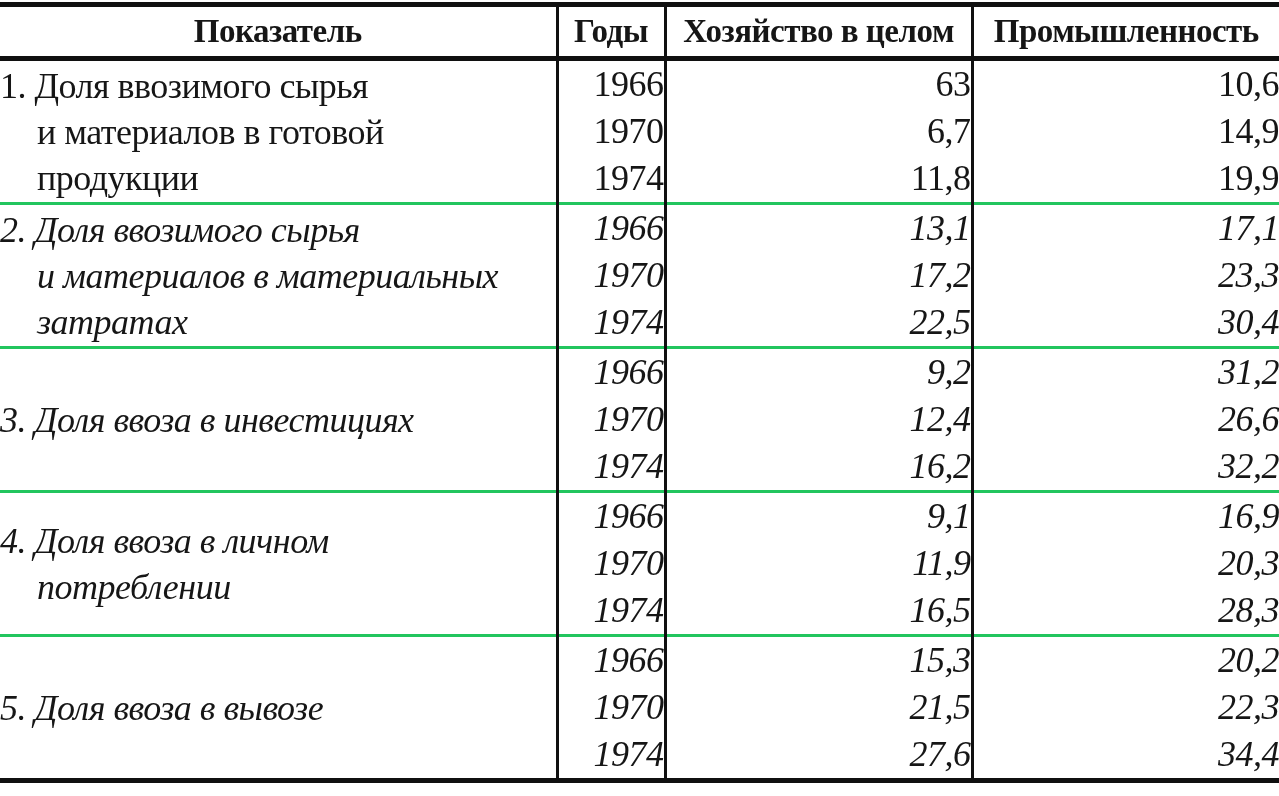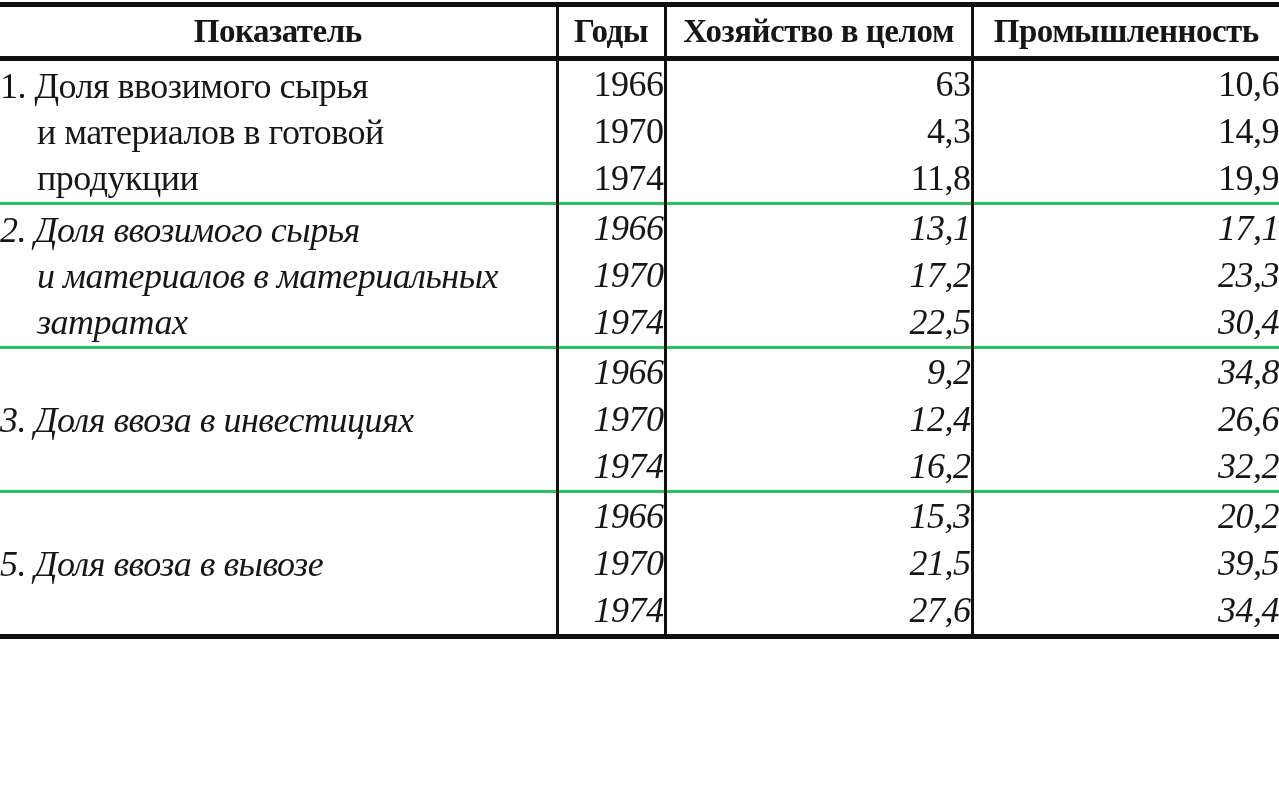--- a/index.html
+++ b/index.html
@@ -94,21 +94,21 @@
           <div class="ln cont">и материалов в готовой</div>
           <div class="ln cont">продукции</div>
         </td>
         <td class="yrs">
           <div>1966</div>
           <div>1970</div>
           <div>1974</div>
         </td>
         <td class="val">
           <div>63</div>
-          <div>4,3</div>
+          <div>6,7</div>
           <div>11,8</div>
         </td>
         <td class="val">
           <div>10,6</div>
           <div>14,9</div>
           <div>19,9</div>
         </td>
       </tr>
       <tr>
         <td class="ind">
@@ -140,40 +140,61 @@
           <div>1966</div>
           <div>1970</div>
           <div>1974</div>
         </td>
         <td class="val">
           <div>9,2</div>
           <div>12,4</div>
           <div>16,2</div>
         </td>
         <td class="val">
-          <div>34,8</div>
+          <div>31,2</div>
           <div>26,6</div>
           <div>32,2</div>
+        </td>
+      </tr>
+      <tr>
+        <td class="ind">
+          <div class="ln">4. Доля ввоза в личном</div>
+          <div class="ln cont">потреблении</div>
+        </td>
+        <td class="yrs">
+          <div>1966</div>
+          <div>1970</div>
+          <div>1974</div>
+        </td>
+        <td class="val">
+          <div>9,1</div>
+          <div>11,9</div>
+          <div>16,5</div>
+        </td>
+        <td class="val">
+          <div>16,9</div>
+          <div>20,3</div>
+          <div>28,3</div>
         </td>
       </tr>
       <tr>
         <td class="ind">
           <div class="ln">5. Доля ввоза в вывозе</div>
         </td>
         <td class="yrs">
           <div>1966</div>
           <div>1970</div>
           <div>1974</div>
         </td>
         <td class="val">
           <div>15,3</div>
           <div>21,5</div>
           <div>27,6</div>
         </td>
         <td class="val">
           <div>20,2</div>
-          <div>39,5</div>
+          <div>22,3</div>
           <div>34,4</div>
         </td>
       </tr>
     </tbody>
   </table>
 </div>
 
 </body></html>

